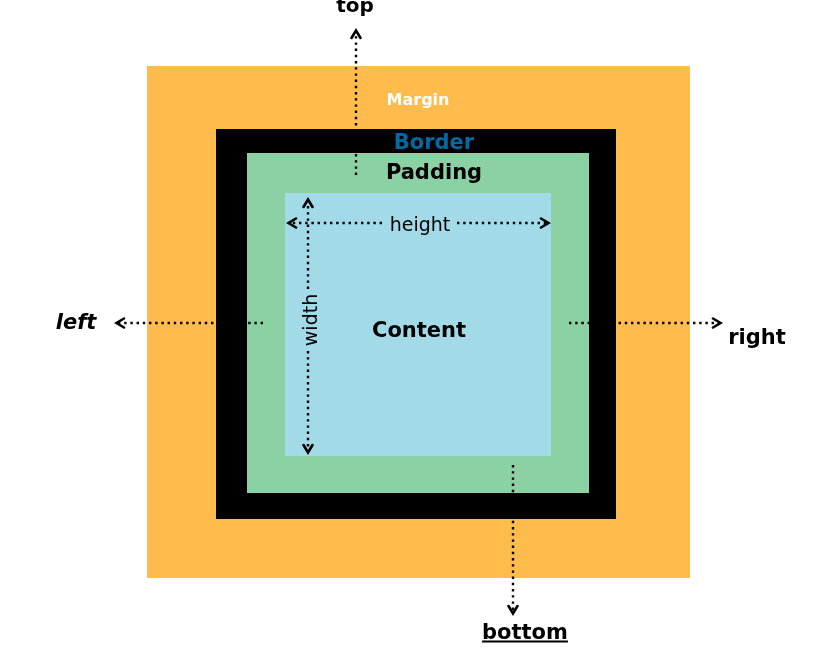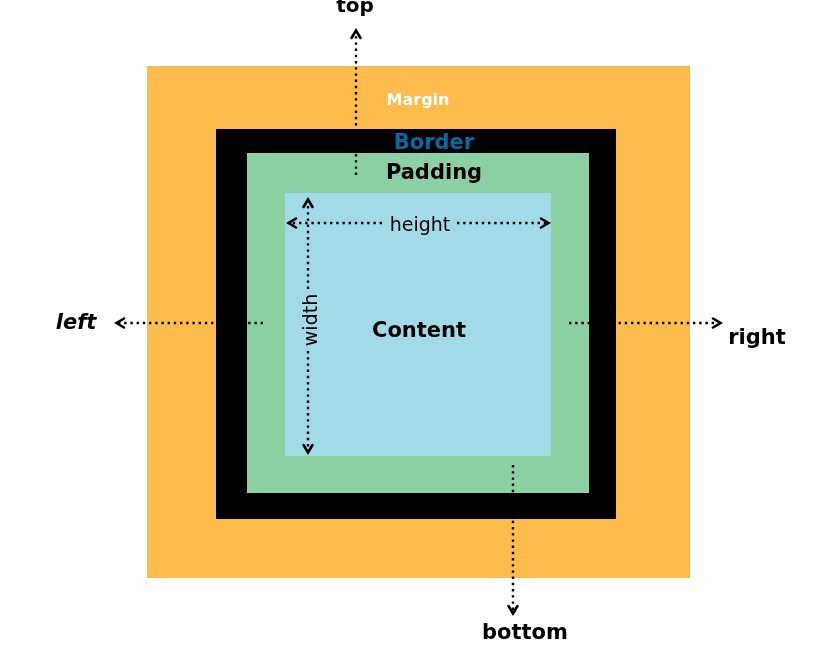--- a/index.html
+++ b/index.html
@@ -29,21 +29,21 @@
     white-space: nowrap;
     transform: translate(-50%, -50%);
     line-height: 1;
     letter-spacing: 0px;
   }
   .margin-label  { left: 418px; top: 100px; color: #ffffff; font-size: 16px; }
   .border-label  { left: 434px; top: 142px; color: #0369a1; text-align: right; }
   .padding-label { left: 418px; top: 172px; margin-left: 16px; }
   .content-label { left: 419px; top: 330px; }
   .top-label     { left: 355px; top:  5px; font-size: 20px; }
-  .bottom-label  { left: 525px; top: 632px; }
+  .bottom-label  { left: 525px; top: 632px; text-decoration: underline; }
   .left-label    { left:  76px; top: 322px; font-style: italic; }
   .right-label   { left: 757px; top: 322px; margin-top: 15px; }
 
   .dim {
     font-weight: normal;
     font-size: 19px;
   }
   .height-label { left: 420px; top: 224px; }
   .width-label  { left: 310px; top: 320px; transform: translate(-50%, -50%) rotate(-90deg); }
 

